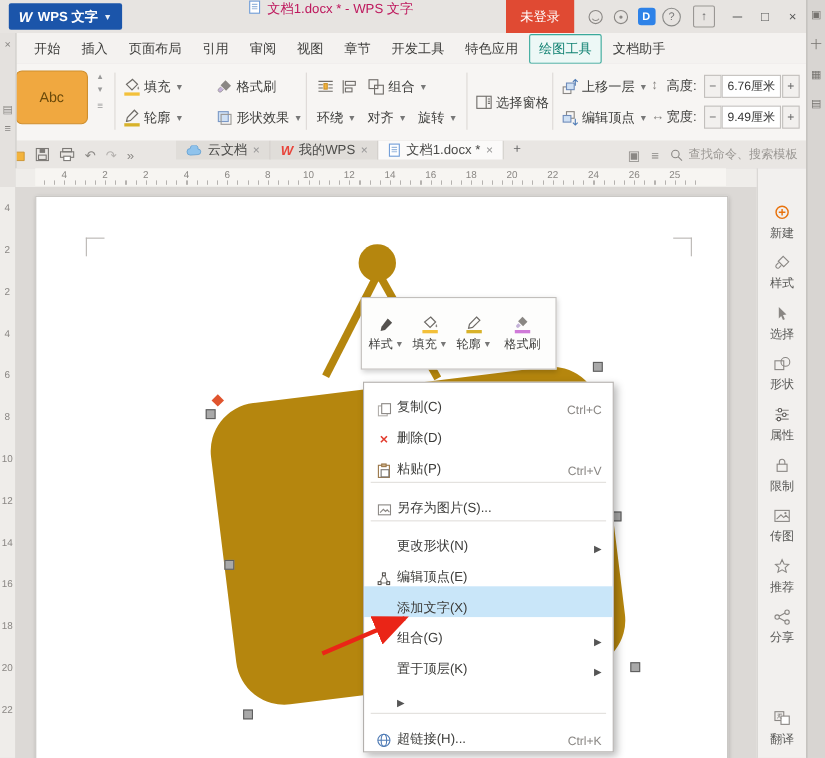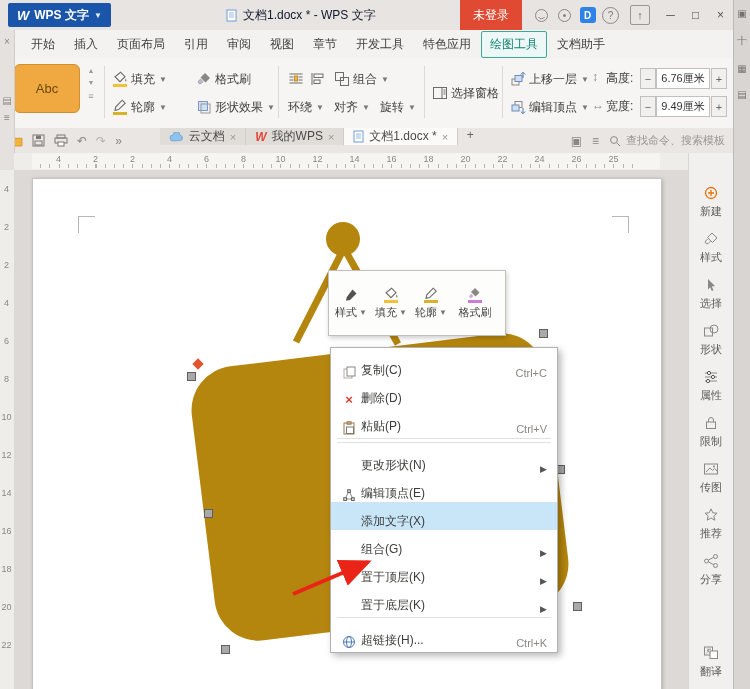--- a/index.html
+++ b/index.html
@@ -4,21 +4,21 @@
 <style>
   html,body{margin:0;padding:0}
   body{background:#8e8c89;font-family:"Liberation Sans","DejaVu Sans",sans-serif}
   .app{position:relative;width:750px;height:689px;overflow:hidden;background:#e8e6e3;font-size:12px;color:#333}
   svg{display:block}
   
   .titlebar{position:absolute;left:0;top:0;width:733px;height:30px;background:#e7e4e1;border-bottom:1px solid #d3d0cd}
   .logo{position:absolute;left:8px;top:3px;height:24px;display:flex;align-items:center;gap:5px;background:#1b55aa;color:#fff;padding:0 9px;border-radius:2px;font-weight:bold;font-size:12px}
   .logo .wmark{font-style:italic;font-size:13px}
   .logo .caret{font-size:8px;opacity:.9}
-  .doc-title{position:absolute;left:226px;top:0;height:30px;display:flex;align-items:center;gap:6px;color:#0f172a;font-size:12px}
+  .doc-title{position:absolute;left:226px;top:0;height:30px;display:flex;align-items:flex-start;gap:6px;color:#be185d;font-size:12px}
   .tb-right{position:absolute;right:0;top:0;height:30px;display:flex;align-items:center}
   .login-btn{height:30px;background:#e04a33;color:#fff;display:flex;align-items:center;padding:0 13px;font-size:12px;margin-right:8px;cursor:pointer}
   .tb-ic{width:21px;height:22px;display:flex;align-items:center;justify-content:center;color:#777;margin:0 1px}
   .docer{width:16px;height:16px;background:#2e82e8;color:#fff;border-radius:3px;font-size:10px;font-weight:bold;display:flex;align-items:center;justify-content:center}
   .helpc{width:15px;height:15px;border:1px solid #8a8a88;border-radius:50%;color:#777;font-size:10px;display:flex;align-items:center;justify-content:center}
   .toolbox{width:18px;height:18px;border:1px solid #9a9794;border-radius:2px;color:#666;font-size:11px;display:flex;align-items:center;justify-content:center;margin:0 8px}
   .winbtn{width:25px;height:30px;display:flex;align-items:center;justify-content:center;color:#555;font-size:12px}
   
   .tabrow{position:absolute;left:0;top:30px;width:733px;height:28px;background:#f4f2f0;border-bottom:1px solid #ddd9d6;display:flex;align-items:center;padding-left:22px;gap:1px}
   .rtab{padding:5px 9px;font-size:12px;color:#3f3f3d;white-space:nowrap}
@@ -499,20 +499,29 @@
             <svg width="14" height="14">
               <rect x="2" y="2" width="10" height="11" fill="none" stroke="#9a7648"></rect>
               <rect x="5" y="0.8" width="4" height="2.4" fill="#cdb089" stroke="#9a7648"></rect>
               <rect x="4.5" y="6" width="7" height="6.5" fill="#fff" stroke="#7b7875"></rect>
             </svg>
           </span>
         <span class="lbl">粘贴(P)</span>
         <span class="sc">Ctrl+V</span>
       </div>
       <div class="msep"></div>
+      <div class="mi">
+        <span class="ic">
+            <svg width="13" height="13">
+              <rect x="1" y="2" width="11" height="9" fill="none" stroke="#8a8784"></rect>
+              <path d="M2.5 9 L5.5 6 L7.5 8 L9 6.5 L11 8.5" fill="none" stroke="#8a8784"></path>
+            </svg>
+          </span>
+        <span class="lbl">另存为图片(S)...</span>
+      </div>
       <div class="msep"></div>
       <div class="mi">
         <span class="ic"></span>
         <span class="lbl">更改形状(N)</span>
         <span class="sub">▶</span>
       </div>
       <div class="mi">
         <span class="ic">
             <svg width="14" height="14">
               <path d="M3 11 L7 3 L11 11 Z" fill="none" stroke="#8a8784"></path>
@@ -532,21 +541,20 @@
         <span class="lbl">组合(G)</span>
         <span class="sub">▶</span>
       </div>
       <div class="mi">
         <span class="ic"></span>
         <span class="lbl">置于顶层(K)</span>
         <span class="sub">▶</span>
       </div>
       <div class="mi">
         <span class="ic"></span>
-        <span class="lbl">置于底层(K)</span>
         <span class="sub">▶</span>
       </div>
       <div class="msep"></div>
       <div class="mi">
         <span class="ic">
             <svg width="14" height="14">
               <circle cx="7" cy="7" r="5.5" fill="none" stroke="#4f7bb5"></circle>
               <ellipse cx="7" cy="7" rx="2.5" ry="5.5" fill="none" stroke="#4f7bb5"></ellipse>
               <path d="M1.5 7h11" stroke="#4f7bb5"></path>
             </svg>

